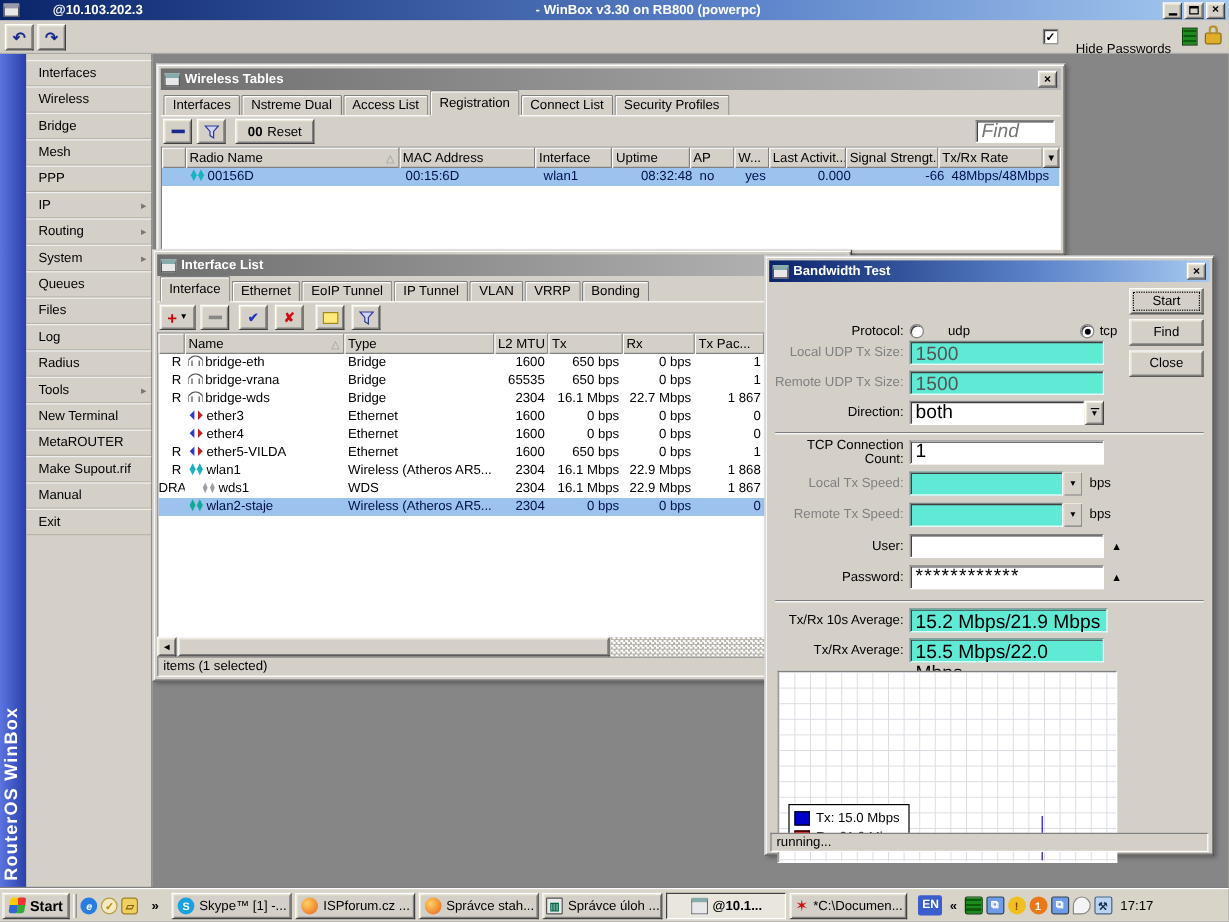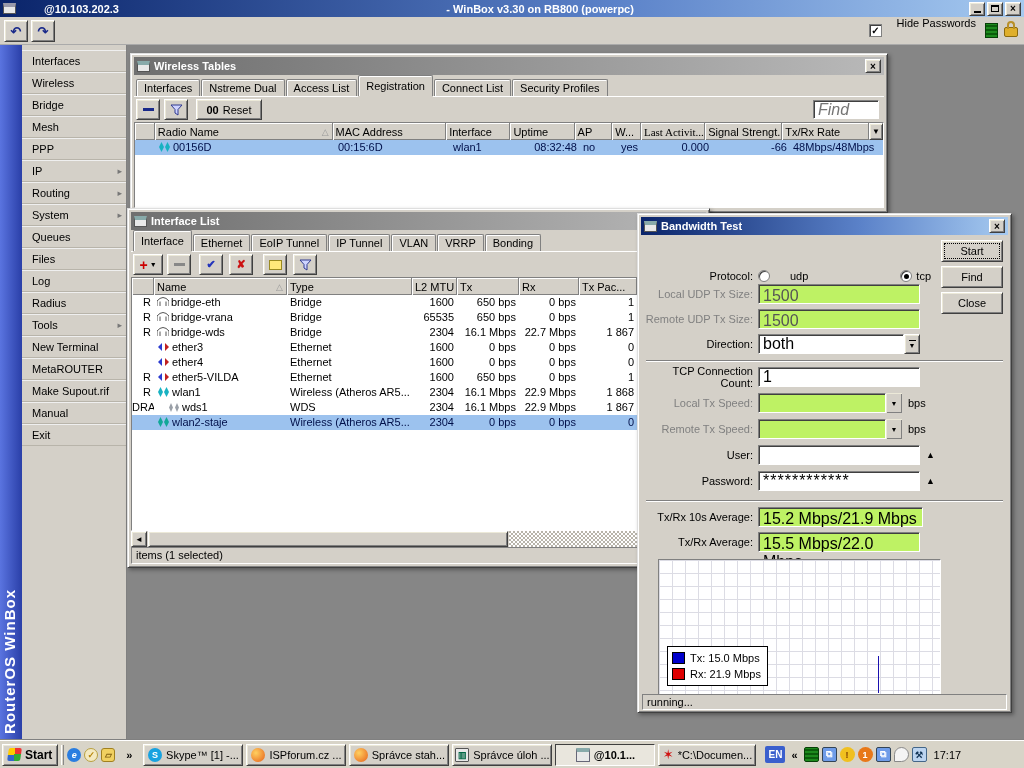--- a/index.html
+++ b/index.html
@@ -41,21 +41,21 @@
   .menu-item { height:22px; display:flex; align-items:center; padding:0 4px 0 10px; border-top:1px solid #efefef; border-bottom:1px solid #b8b4aa; }
   .menu-item span.lbl { flex:1; }
   .menu-arrow { color:#777; font-size:9px; }
 
   
   .frow { position:absolute; height:20px; display:flex; align-items:center; }
   .flabel { width:120px; text-align:right; padding-right:5px; }
   .flabel.dis { color:#808080; }
   .field { height:20px; padding:2px 4px; font-size:16px; }
   input.field { outline:none; }
-  .dis-field { background:#bef264; color:#555; }
+  .dis-field { background:#5eead4; color:#555; }
   .groove { position:absolute; left:8px; right:8px; height:2px; border-top:1px solid #808080; border-bottom:1px solid #fff; }
 
   
   #chart { background:#fff;
     background-image:linear-gradient(#dcdce4 1px, transparent 1px), linear-gradient(90deg,#dcdce4 1px, transparent 1px);
     background-size:13px 13px; border:1px solid; border-color:#808080 #fff #fff #808080; }
   #bars { position:absolute; right:3px; bottom:1px; width:90px; height:126px; display:flex; align-items:flex-end; }
   #bars i { display:block; width:1px; margin-right:1px; }
   #bars i.tx { background:#1a10b0; }
   #bars i.rx { background:linear-gradient(#f0b09c 0 40%, #cc1022 40%); }
@@ -85,21 +85,21 @@
         <i style="display:block;width:8px;height:7px;border:1px solid #000;border-top-width:2px;"></i>
       </span>
     <span class="btn xbtn">×</span>
   </span>
 </div>
 
 <div class="abs" style="left:0;top:17px;width:1024px;height:28px;background:#d4d0c8;border-bottom:1px solid #aaa;">
   <span class="btn abs" style="left:4px;top:3px;width:24px;height:22px;color:#1a2a8a;font-size:13px;font-weight:bold;">↶</span>
   <span class="btn abs" style="left:31px;top:3px;width:24px;height:22px;color:#1a2a8a;font-size:13px;font-weight:bold;">↷</span>
   <span class="abs" style="right:142px;top:7px;width:13px;height:13px;background:#fff;border:1px solid #808080;box-shadow:inset 1px 1px 0 #404040;display:flex;align-items:center;justify-content:center;font-size:10px;font-weight:bold;">✓</span>
-  <span class="abs" style="right:48px;top:0;">Hide Passwords</span>
+  <span class="abs" style="right:48px;top:18px;">Hide Passwords</span>
   <span class="abs" style="right:26px;top:6px;width:13px;height:15px;background:repeating-linear-gradient(0deg,#1d8a1d 0 2px,#0b5c0b 2px 4px);border:1px solid #064006;"></span>
   <span class="abs" style="right:6px;top:10px;width:14px;height:10px;background:#dfaf2c;border:1px solid #8a6a10;border-radius:2px;"></span>
   <span class="abs" style="right:9px;top:4px;width:8px;height:8px;border:2px solid #b8902a;border-bottom:none;border-radius:5px 5px 0 0;"></span>
 </div>
 
 <div class="abs" style="left:0;top:45px;width:22px;height:695px;background:linear-gradient(90deg,#5a74e0,#2a3fa8);">
   <span style="position:absolute;bottom:6px;left:1px;writing-mode:vertical-rl;transform:rotate(180deg);color:#fff;font-weight:bold;font-size:15px;letter-spacing:1px;">RouterOS WinBox</span>
 </div>
 
 <div class="abs" style="left:22px;top:45px;width:105px;height:695px;background:#d4d0c8;border-right:1px solid #808080;">
@@ -199,21 +199,21 @@
       <span class="hcell" style="width:20px;"></span>
       <span class="hcell" style="width:180px;text-align:right;">
           <span>Radio Name</span>
           <span class="sortup">△</span>
         </span>
       <span class="hcell" style="width:115px;">MAC Address</span>
       <span class="hcell" style="width:65px;">Interface</span>
       <span class="hcell" style="width:65px;">Uptime</span>
       <span class="hcell" style="width:38px;">AP</span>
       <span class="hcell" style="width:29px;">W...</span>
-      <span class="hcell" style="width:65px;font-family:Liberation Serif, serif;">Last Activit...</span>
+      <span class="hcell" style="width:65px;">Last Activit...</span>
       <span class="hcell" style="width:78px;">Signal Strengt...</span>
       <span class="hcell" style="width:88px;">Tx/Rx Rate</span>
       <span class="btn" style="width:14px;height:17px;font-size:8px;">▼</span>
     </div>
     <div class="drow sel">
       <span class="dcell" style="width:20px;"></span>
       <span class="dcell" style="width:180px;"><svg class="ic" width="13" height="10">
             <path d="M3.5 0 6 5 3.5 10 1 5z" fill="#18b2c2"></path>
             <path d="M9.5 0 12 5 9.5 10 7 5z" fill="#18b2c2"></path>
           </svg><span>00156D</span></span>
@@ -466,21 +466,21 @@
   </div>
   <div class="frow" style="left:0;top:318px;width:300px;">
     <span class="flabel">Tx/Rx Average:</span>
     <span class="sunken field dis-field" style="width:162px;color:#000;">15.5 Mbps/22.0 Mbps</span>
   </div>
 
   <div class="btn abs" style="left:303px;top:26px;width:62px;height:22px;outline:1px dotted #000;outline-offset:-4px;">Start</div>
   <div class="btn abs" style="left:303px;top:52px;width:62px;height:22px;">Find</div>
   <div class="btn abs" style="left:303px;top:78px;width:62px;height:22px;">Close</div>
 
-  <div id="chart" class="abs" style="left:20px;top:345px;width:283px;height:136px;">
+  <div id="chart" class="abs" style="left:10px;top:345px;width:283px;height:160px;">
     <div id="bars">
         <i class="bar rx" style="height: 44px;"></i>
         <i class="tx" style="height: 36px;"></i>
         <i class="bar rx" style="height: 52px;"></i>
         <i class="tx" style="height: 36px;"></i>
         <i class="bar rx" style="height: 55px;"></i>
         <i class="tx" style="height: 34px;"></i>
         <i class="bar rx" style="height: 51px;"></i>
         <i class="tx" style="height: 37px;"></i>
         <i class="bar rx" style="height: 47px;"></i>

